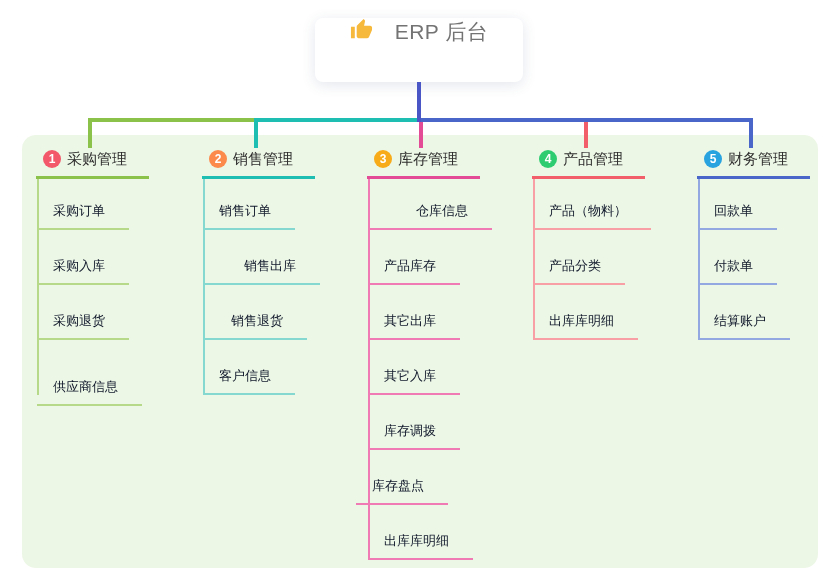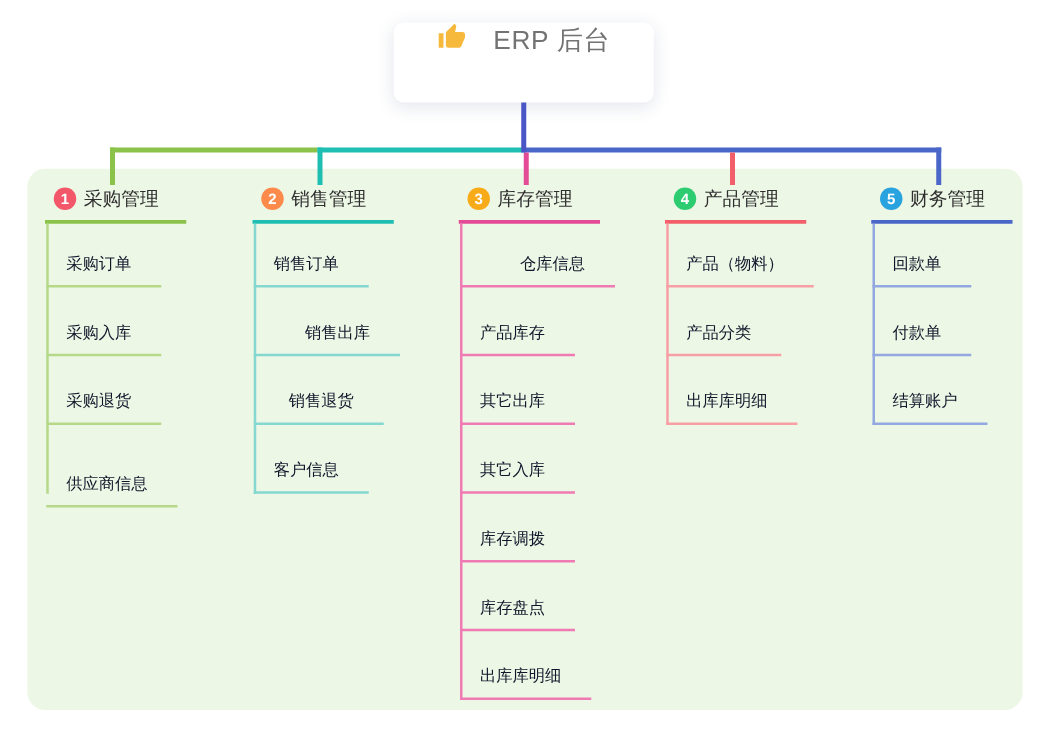--- a/index.html
+++ b/index.html
@@ -91,21 +91,21 @@
         <div class="branch-title" style="left: 367px; top: 148px; border-bottom-color: rgb(228, 75, 151);">
           <span class="badge" style="background: rgb(248, 171, 24);">3</span>
           <span>库存管理</span>
         </div>
         <div class="branch-vline" style="left: 368px; top: 179px; height: 381px; background: rgb(240, 123, 180);"></div>
         <div class="child-node" style="left: 368px; top: 203px; border-bottom-color: rgb(240, 123, 180); padding-left: 48px;">仓库信息</div>
         <div class="child-node" style="left: 368px; top: 258px; border-bottom-color: rgb(240, 123, 180);">产品库存</div>
         <div class="child-node" style="left: 368px; top: 313px; border-bottom-color: rgb(240, 123, 180);">其它出库</div>
         <div class="child-node" style="left: 368px; top: 368px; border-bottom-color: rgb(240, 123, 180);">其它入库</div>
         <div class="child-node" style="left: 368px; top: 423px; border-bottom-color: rgb(240, 123, 180);">库存调拨</div>
-        <div class="child-node" style="left: 368px; top: 478px; border-bottom-color: rgb(240, 123, 180);">库存盘点</div>
+        <div class="child-node" style="left: 356px; top: 478px; border-bottom-color: rgb(240, 123, 180);">库存盘点</div>
         <div class="child-node" style="left: 368px; top: 533px; border-bottom-color: rgb(240, 123, 180);">出库库明细</div>
       </div>
       <div>
         <div class="branch-title" style="left: 532px; top: 148px; border-bottom-color: rgb(242, 95, 106);">
           <span class="badge" style="background: rgb(46, 204, 113);">4</span>
           <span>产品管理</span>
         </div>
         <div class="branch-vline" style="left: 533px; top: 179px; height: 161px; background: rgb(247, 159, 165);"></div>
         <div class="child-node" style="left: 533px; top: 203px; border-bottom-color: rgb(247, 159, 165);">产品（物料）</div>
         <div class="child-node" style="left: 533px; top: 258px; border-bottom-color: rgb(247, 159, 165);">产品分类</div>

